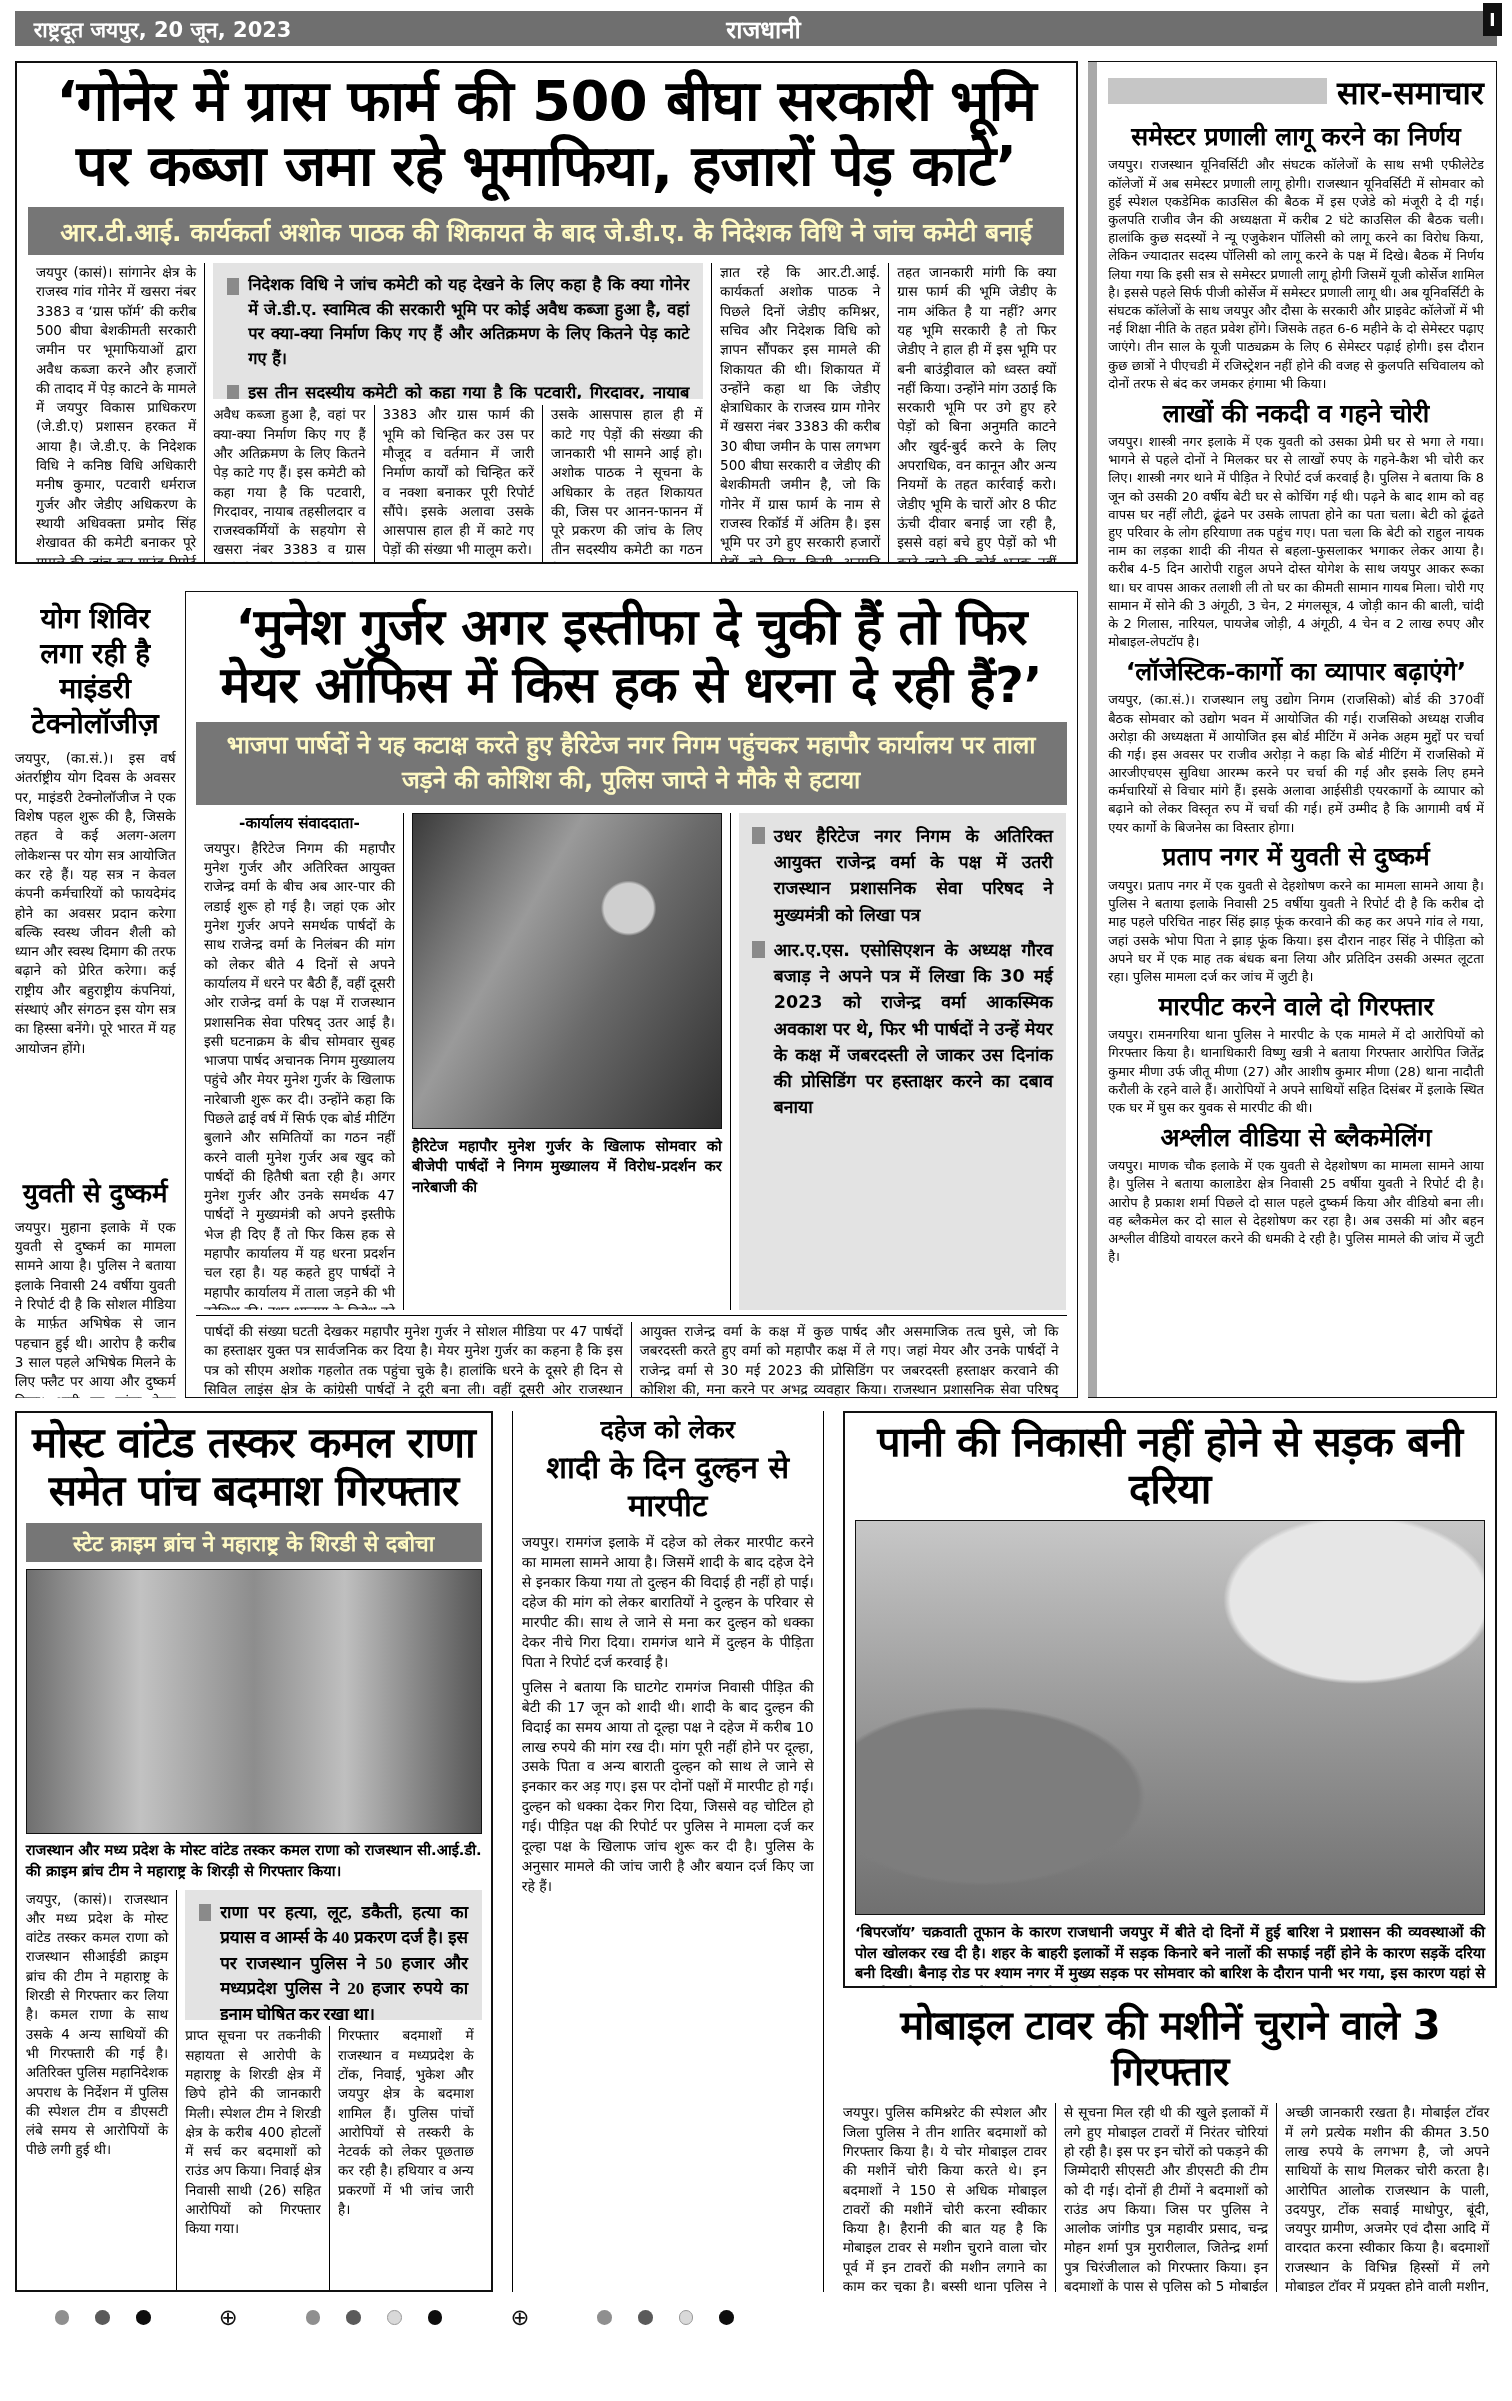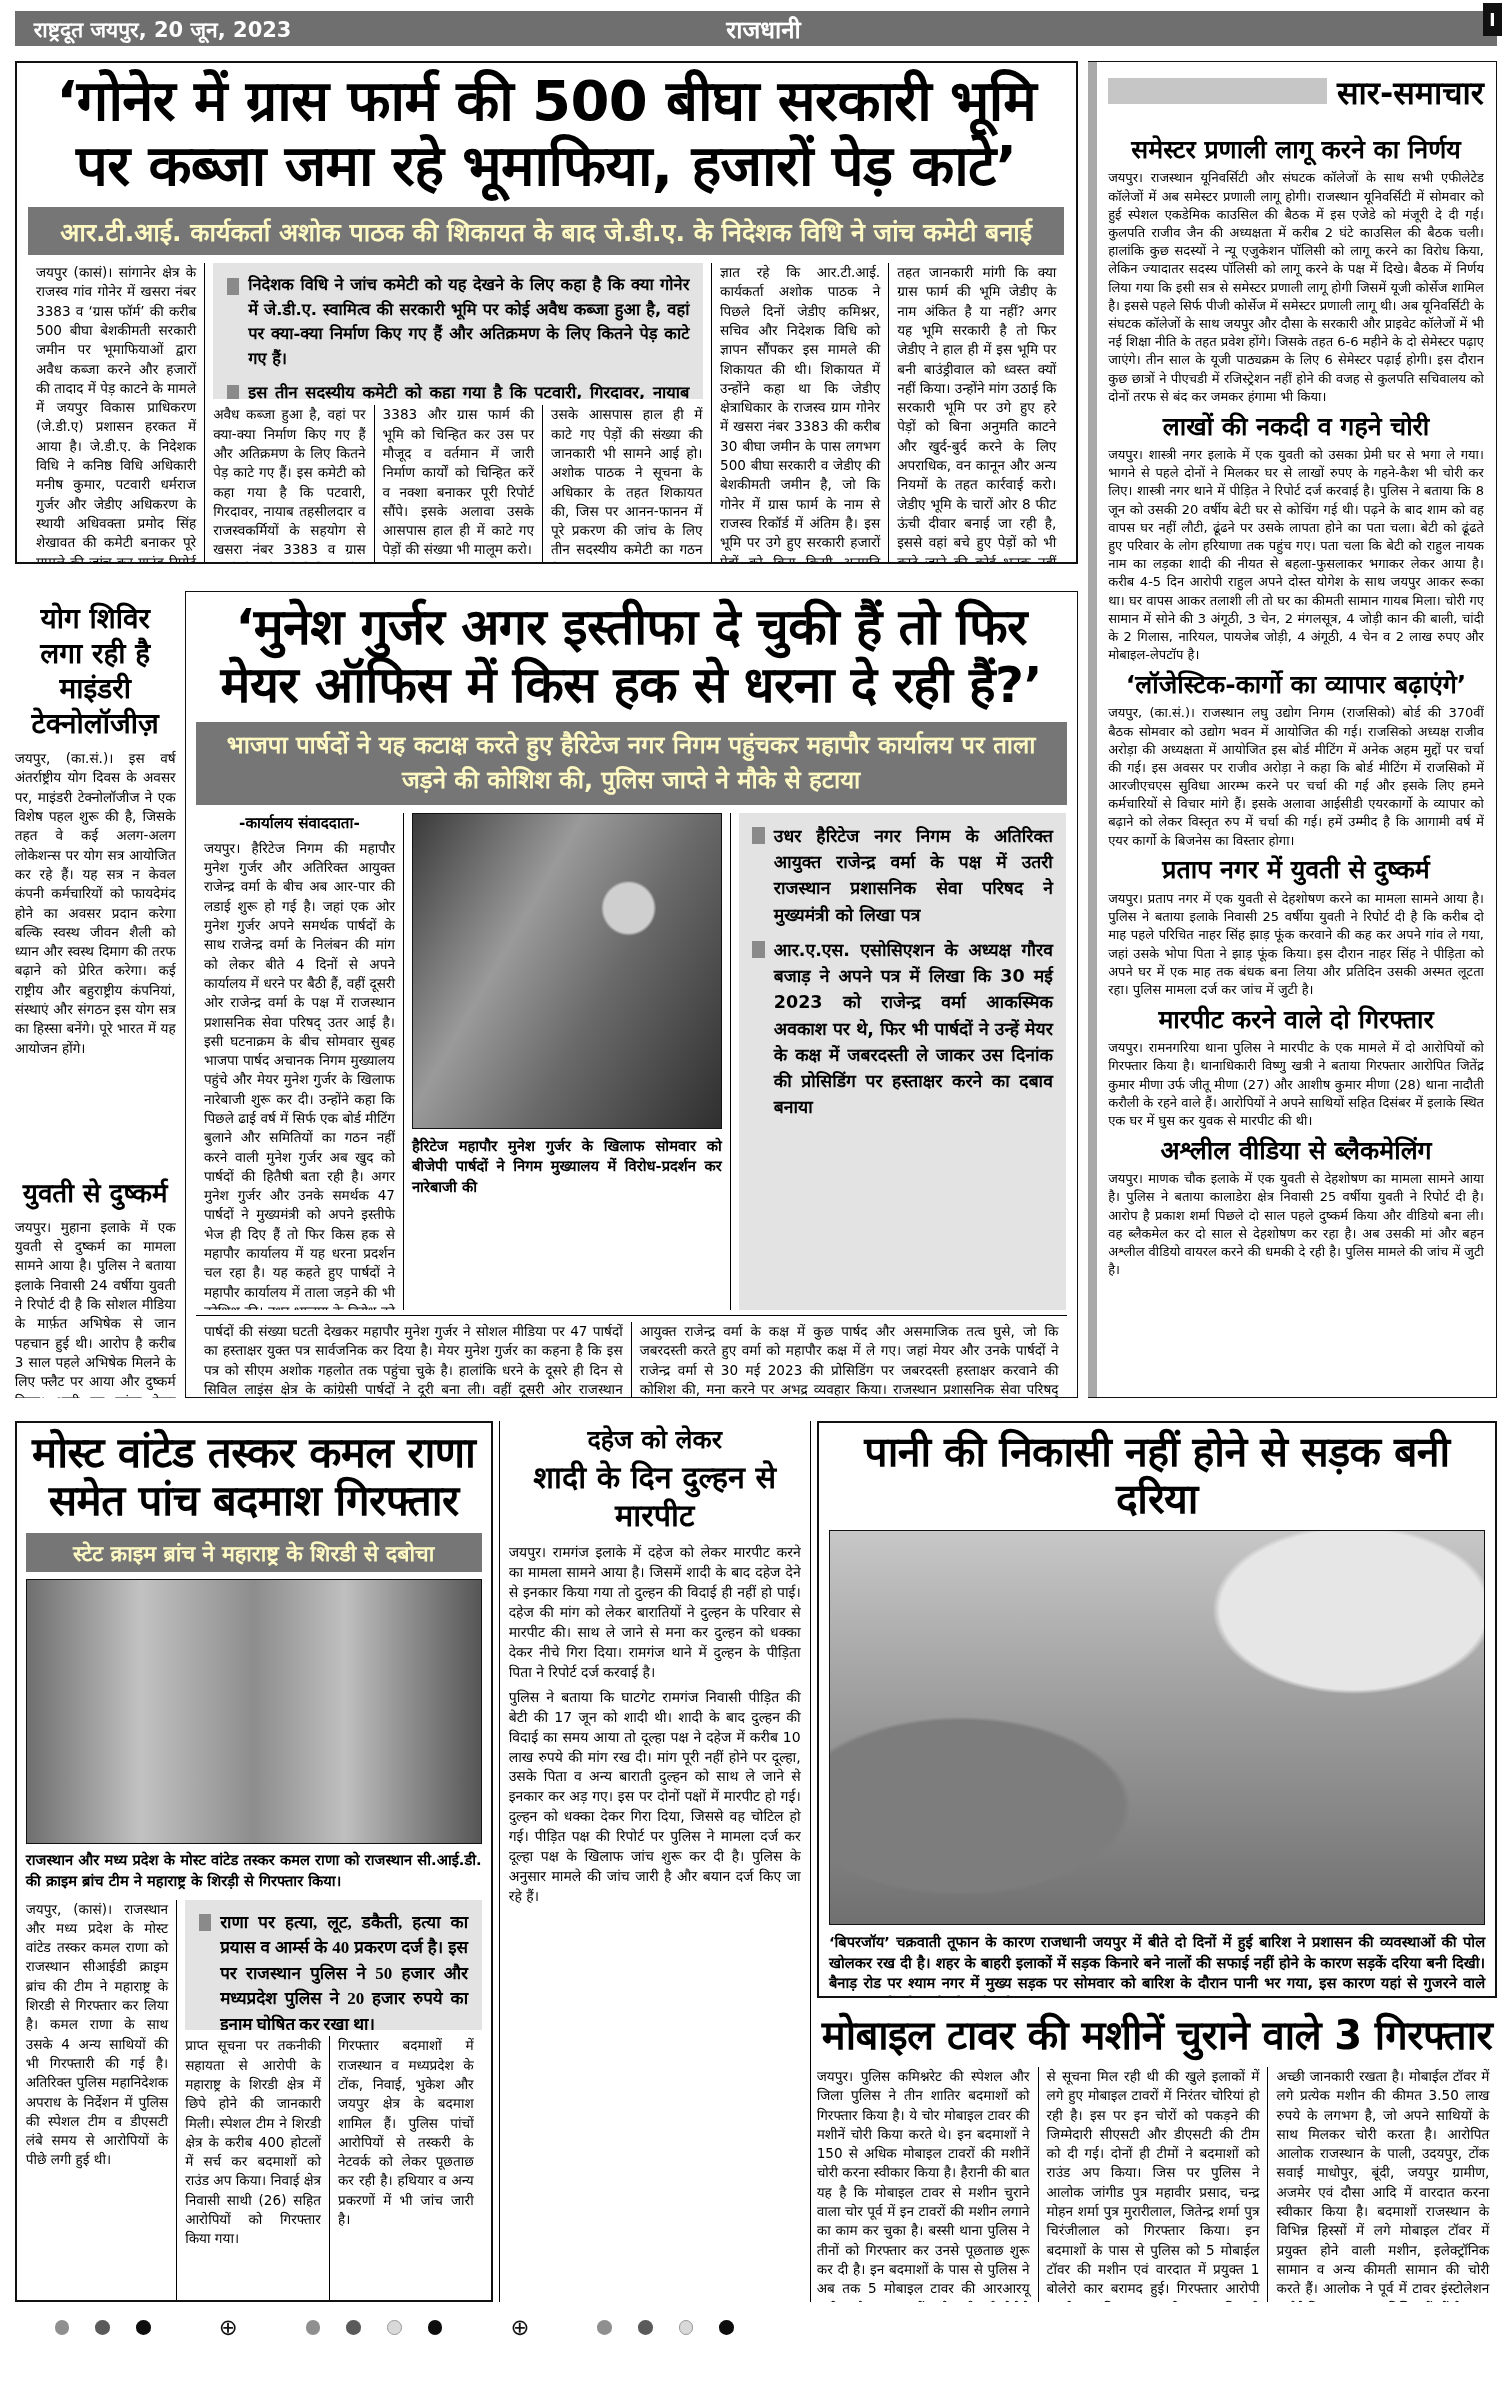--- a/index.html
+++ b/index.html
@@ -60,27 +60,27 @@
   .protest-photo { height:316px; background:
       radial-gradient(circle at 70% 30%, #cfcfcf 0 8%, transparent 9%),
       linear-gradient(120deg,#3a3a3a 0%,#9a9a9a 35%,#6a6a6a 60%,#2f2f2f 100%); border:1.1px solid #111; }
   .caption { font-weight:bold; font-size:14.7px; line-height:1.4; margin-top:6.8px; text-align:justify; }
   .munesh-gbox { width:38%; margin-left:8px; }
   .munesh-gbox .gbox { font-size:17.5px; }
   .munesh-cont { display:flex; border-top:1.1px solid #000; margin-top:5.6px; padding-top:5.6px; height:203px; }
   .munesh-cont .gcol { flex:1; }
   .saar { flex:1; border:1.7px solid #111; border-left:none; position:relative; overflow:hidden; padding:8px 12.4px 5.6px 20.3px; }
   .saar::before { content:""; position:absolute; left:0; top:0; bottom:0; width:9px; background:#a9a9a9; }
-  .saar-header { display:flex; align-items:center; gap:10.2px; margin-bottom:22px; }
+  .saar-header { display:flex; align-items:center; gap:10.2px; margin-bottom:9px; }
   .saar-header .bar { flex:1; height:26px; background:#c6c6c6; }
   .saar-header .title { font-size:32px; font-weight:800; }
   .saar-item + .saar-item { margin-top:5.6px; }
   .saar-title { font-weight:800; font-size:25px; text-align:center; line-height:1.2; margin-bottom:4.5px; }
   .saar-body { font-size:13px; line-height:1.4; text-align:justify; overflow:hidden; }
-  .bottom { display:flex; gap:6px; margin-top:23px; height:881px; }
+  .bottom { display:flex; gap:19px; margin-top:13px; height:881px; }
   .kamal { width:478px; border:2.3px solid #111; padding:5.6px 9px; overflow:hidden; }
   .kamal .big-head { font-size:42px; }
   .kamal .strip { font-size:21.5px; padding:5px; margin:6.8px 0; }
   .arrest-photo { height:265px; background:
       linear-gradient(90deg,#6f6f6f 0%,#c2c2c2 25%,#8d8d8d 50%,#bfbfbf 70%,#565656 100%); border:1.1px solid #111; }
   .kamal-body { display:flex; margin-top:8px; height:429px; }
   .kamal-c1 { width:33%; padding-right:8px; }
   .kamal-right { width:67%; border-left:1.1px solid #000; padding-left:8px; display:flex; flex-direction:column; }
   .kamal-right .gbox { height:130px; margin-bottom:6.8px; font-size:17px;font-family:Liberation Serif, serif; }
   .kamal-sub { display:flex; flex:1; }

